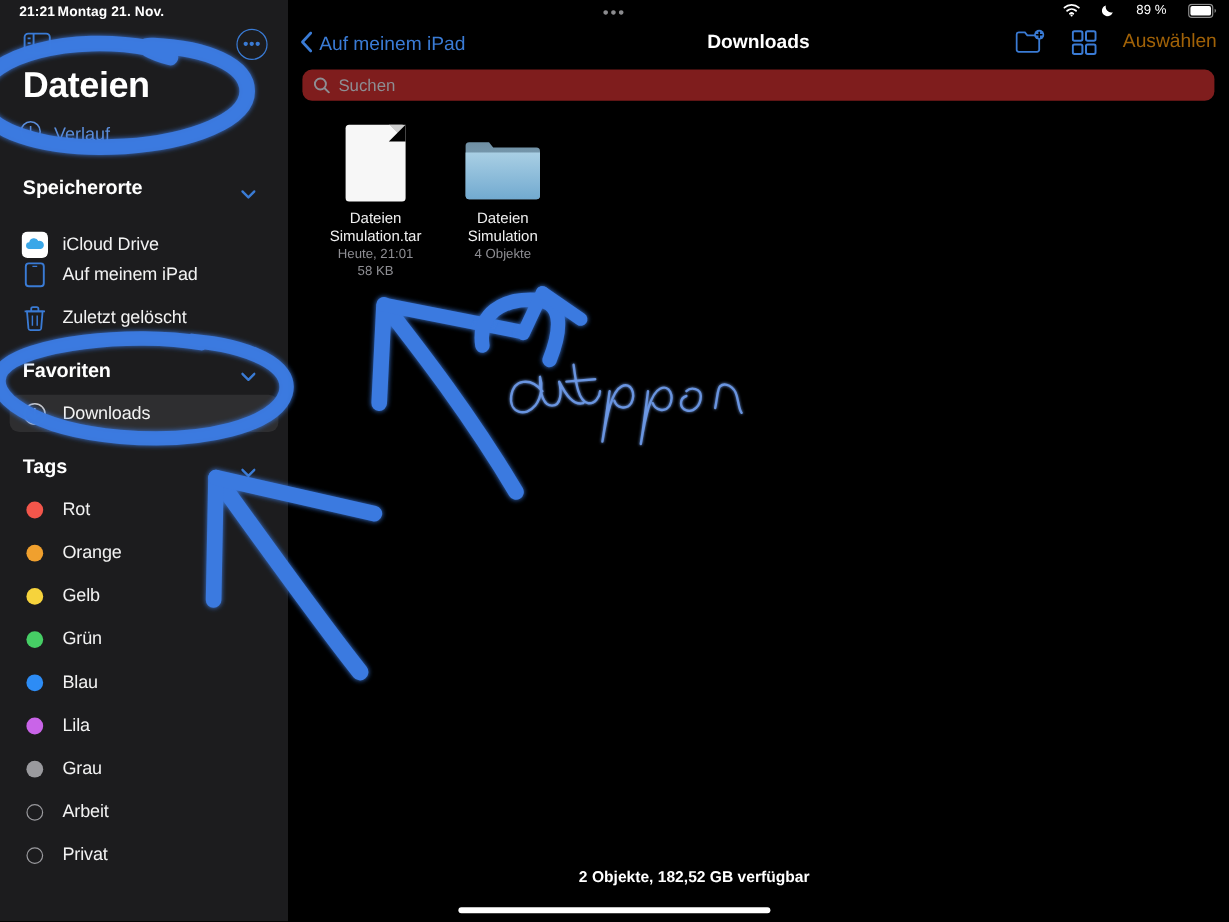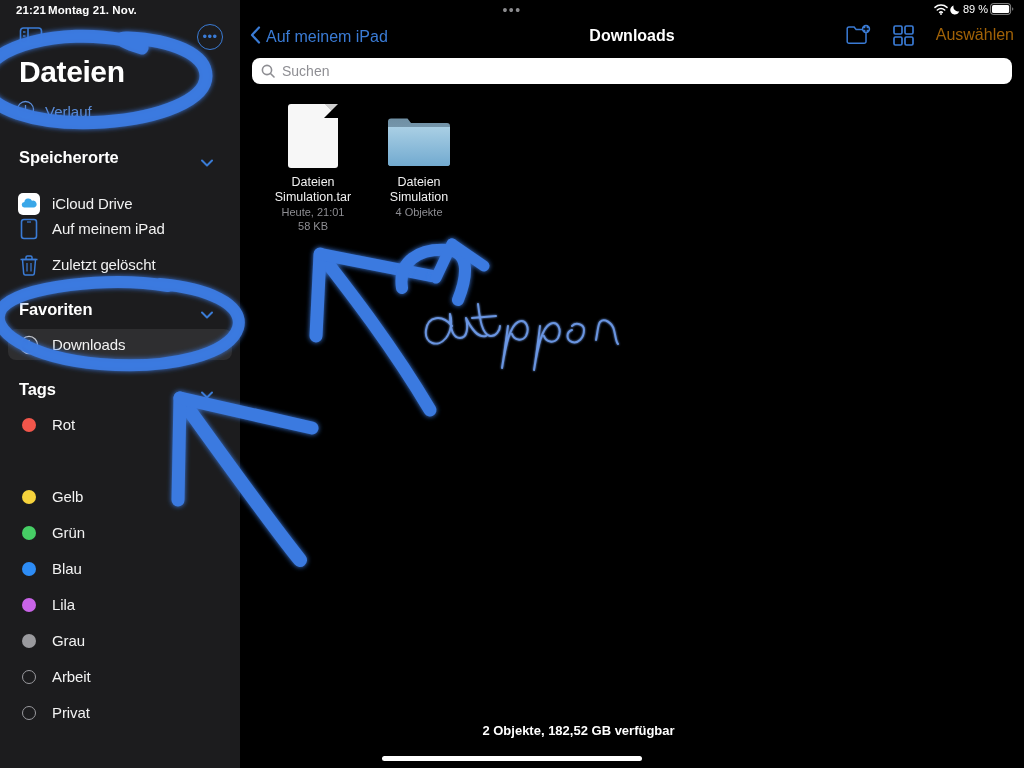--- a/index.html
+++ b/index.html
@@ -31,21 +31,21 @@
     position: absolute; left: 48px; top: 4px;
     color: #fff; font-size: 11.5px; font-weight: 600;
     letter-spacing: 0.1px;
   }
   .sb-dots {
     position: absolute; left: 50%; top: 5px; transform: translateX(-50%);
     color: #8b8b8e; font-size: 14px; letter-spacing: 1.5px; line-height: 10px;
   }
   .sb-right {
     position: absolute; right: 10px; top: 3px;
-    display: flex; align-items: center; gap: 2px;
+    display: flex; gap: 18px;
   }
   .sb-batt-text { color: #fff; font-size: 11px; font-weight: 500; }
 
   
   .sidebar {
     position: absolute; left: 0; top: 0; width: 240px; height: 768px;
     background: #1c1c1e;
     z-index: 5;
   }
   .sb-toolbar {
@@ -123,21 +123,21 @@
   .nav-right {
     position: absolute; right: 10px; top: 2px;
     display: flex; align-items: center; gap: 22px;
   }
   .nav-select {
     color: #a16207; font-size: 16px; cursor: pointer; text-align: center;
   }
   .searchbar {
     position: absolute; left: 12px; top: 58px;
     width: 760px; height: 26px;
-    background: #ffffff; border-radius: 8px;
+    background: #7f1d1d; border-radius: 8px;
     display: flex; align-items: center;
     cursor: text;
   }
   .search-ico { margin-left: 9px; display: flex; align-items: center; }
   .search-ph { color: #8e8e93; font-size: 14px; margin-left: 7px; }
 
   
   .grid {
     position: absolute; left: 20px; top: 100px;
     display: flex; gap: 0px;
@@ -299,20 +299,26 @@
             <polyline points="1,1.5 6,6.5 11,1.5" fill="none" stroke="#3a7bd5" stroke-width="2" stroke-linecap="round" stroke-linejoin="round"></polyline>
           </svg>
       </div>
     </div>
 
     <div class="sb-row" style="top:409px;">
       <span class="ico">
           <span class="tagdot" style="background: rgb(242, 86, 75);"></span>
         </span>
       <span class="lbl">Rot</span>
+    </div>
+    <div class="sb-row" style="top:445px;">
+      <span class="ico">
+          <span class="tagdot" style="background: rgb(240, 160, 46);"></span>
+        </span>
+      <span class="lbl">Orange</span>
     </div>
     <div class="sb-row" style="top:481px;">
       <span class="ico">
           <span class="tagdot" style="background: rgb(246, 211, 60);"></span>
         </span>
       <span class="lbl">Gelb</span>
     </div>
     <div class="sb-row" style="top:517px;">
       <span class="ico">
           <span class="tagdot" style="background: rgb(70, 206, 101);"></span>

